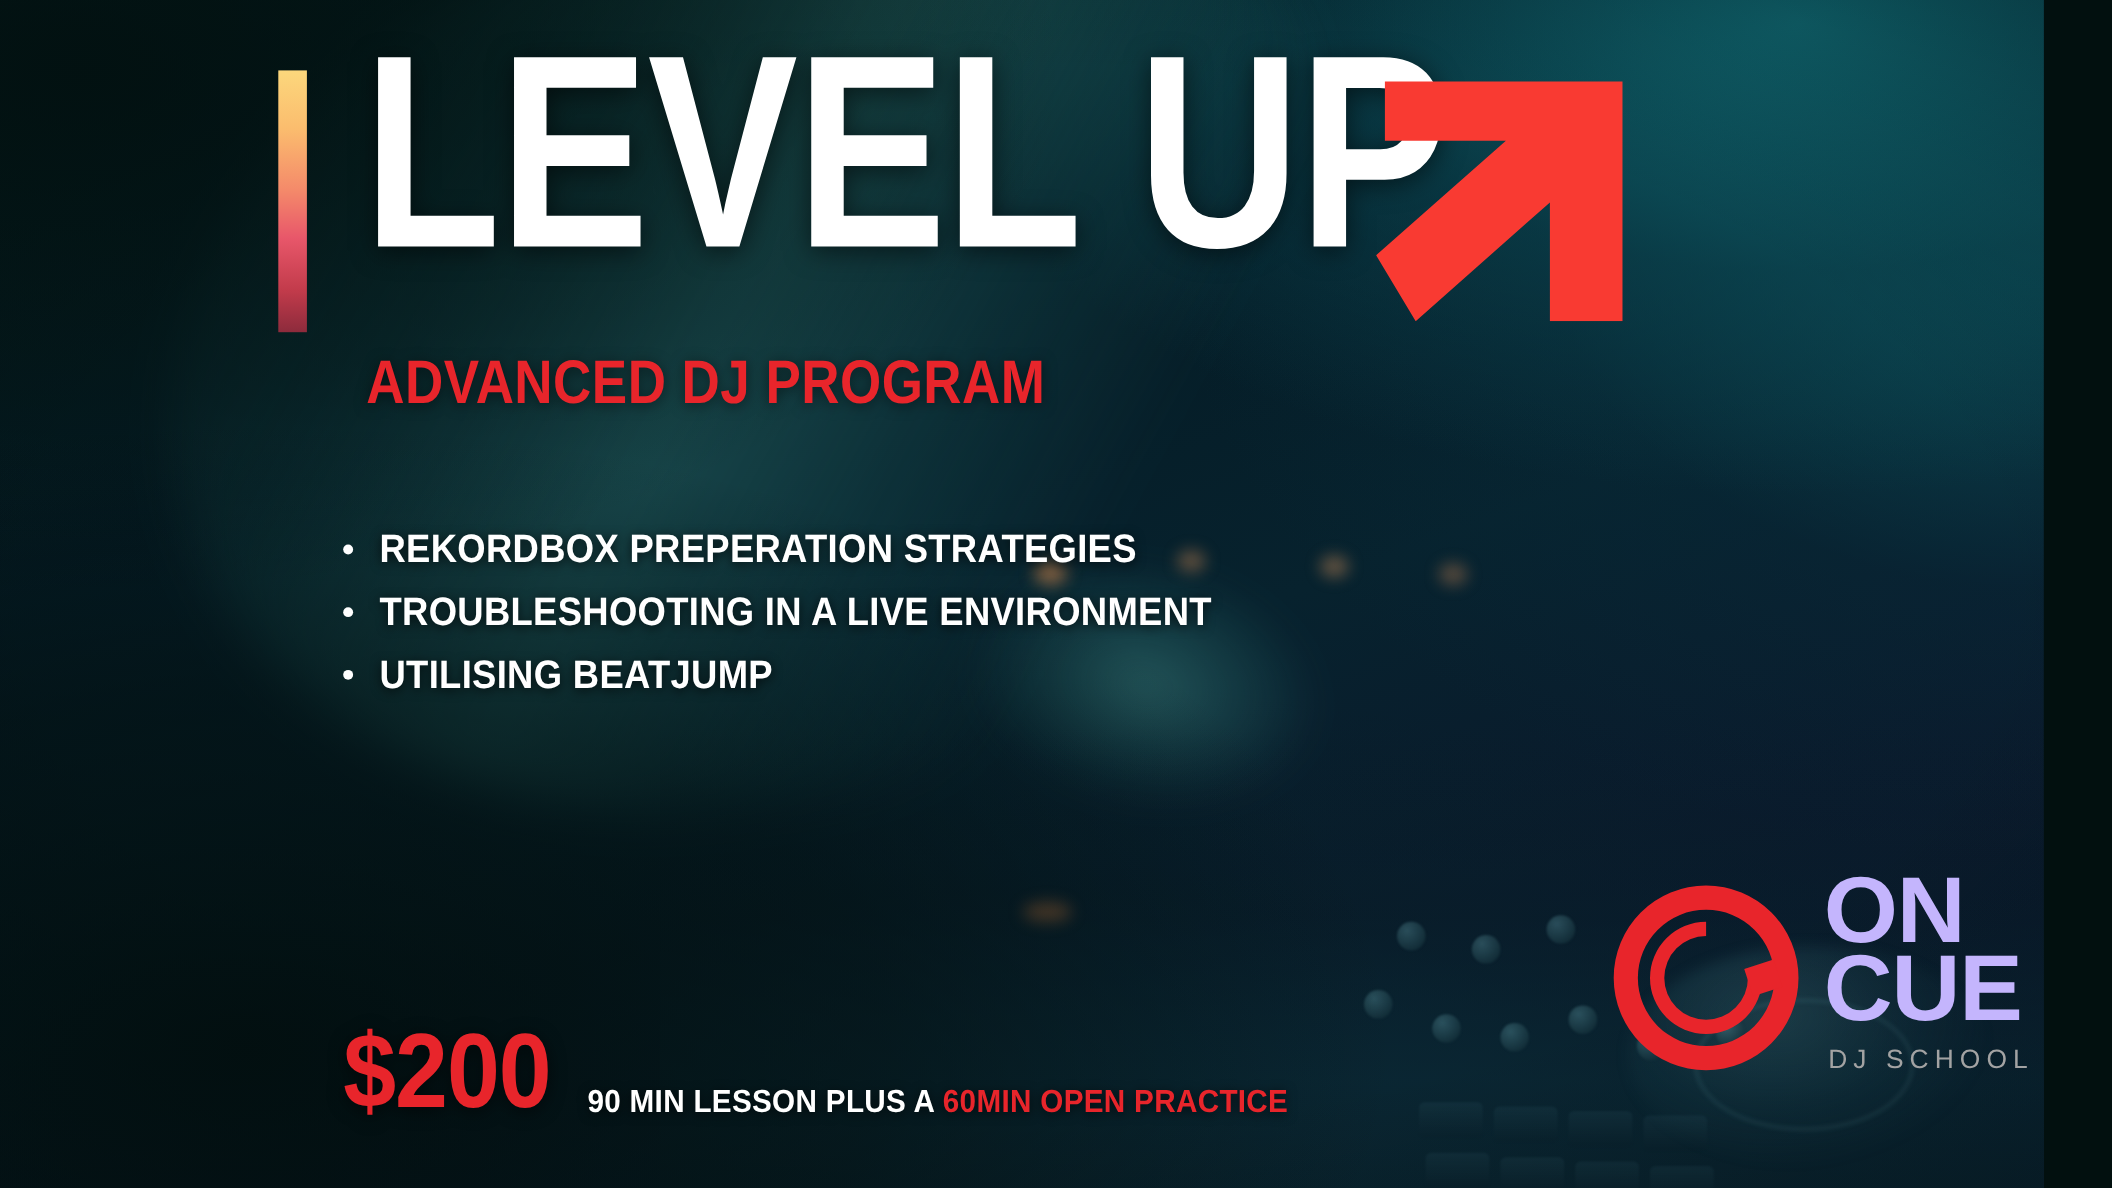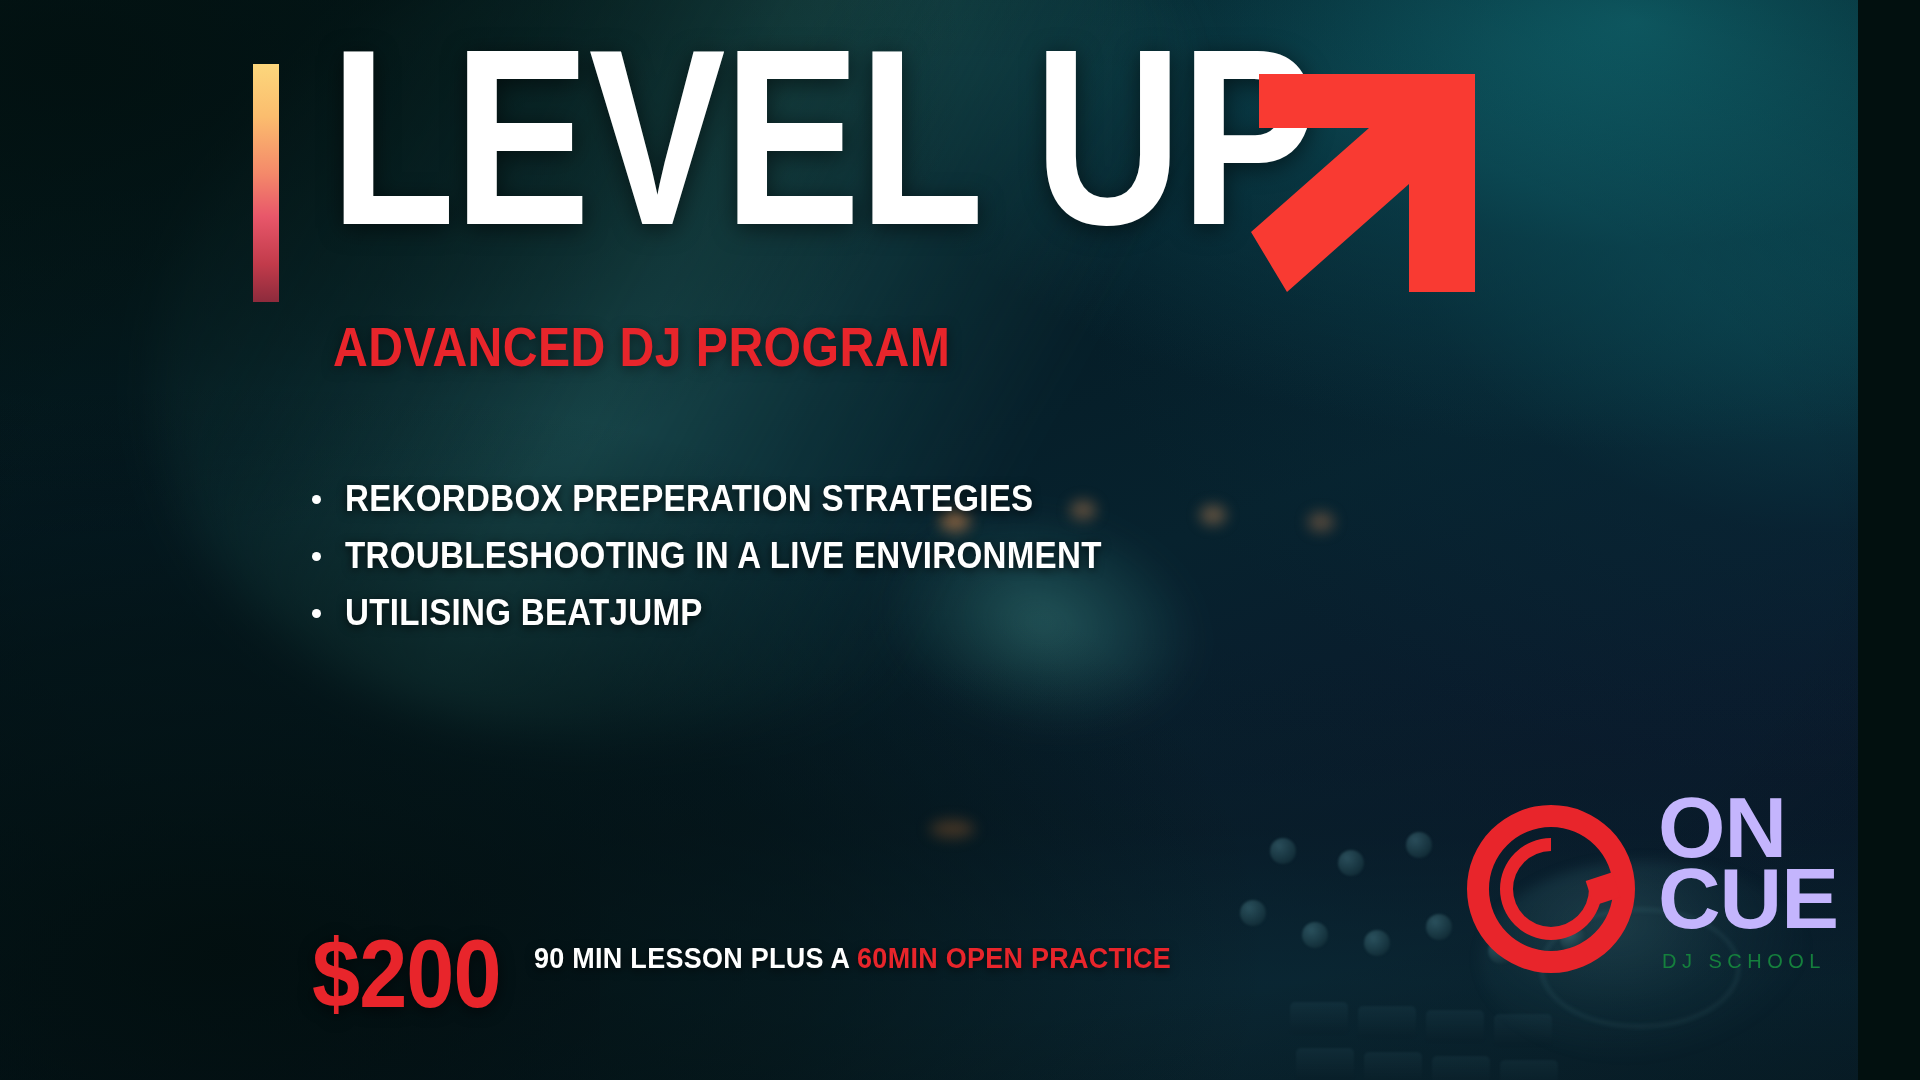--- a/index.html
+++ b/index.html
@@ -155,21 +155,21 @@
     content:"";
     position:absolute; left:12px; top:50%;
     width:9px; height:9px; margin-top:-4px;
     border-radius:50%;
     background:#ffffff;
   }
 
   
   .price-row {
     position:absolute; left:312px; top:928px;
-    display:flex; align-items:flex-start;
+    display:flex; align-items:flex-end;
   }
   .price {
     font-family:"Liberation Sans Narrow","Liberation Sans", sans-serif;
     font-weight:700;
     font-size:96px;
     line-height:.95;
     color:#e8252b;
     letter-spacing:-1px;
     transform:scaleX(.9);
     transform-origin:left top;
@@ -202,23 +202,23 @@
     color:#c4b5fd;
   }
   .logo-text .l1, .logo-text .l2 {
     display:block; font-size:85px; line-height:.84; letter-spacing:-1px;
     transform:scaleX(1.02); transform-origin:left top;
   }
   .logo-sub {
     position:absolute; left:200px; top:150px;
     font-family:"Liberation Sans", sans-serif;
     font-weight:400;
-    font-size:20px;
+    font-size:24px;
     letter-spacing:5.5px;
-    color:#15803d;
+    color:#a3a3a3;
     white-space:nowrap;
   }
 </style>
 </head>
 <body>
 
 <div id="poster">
 
   <div class="bg-base"></div>
   <div class="dj-arm"></div>

